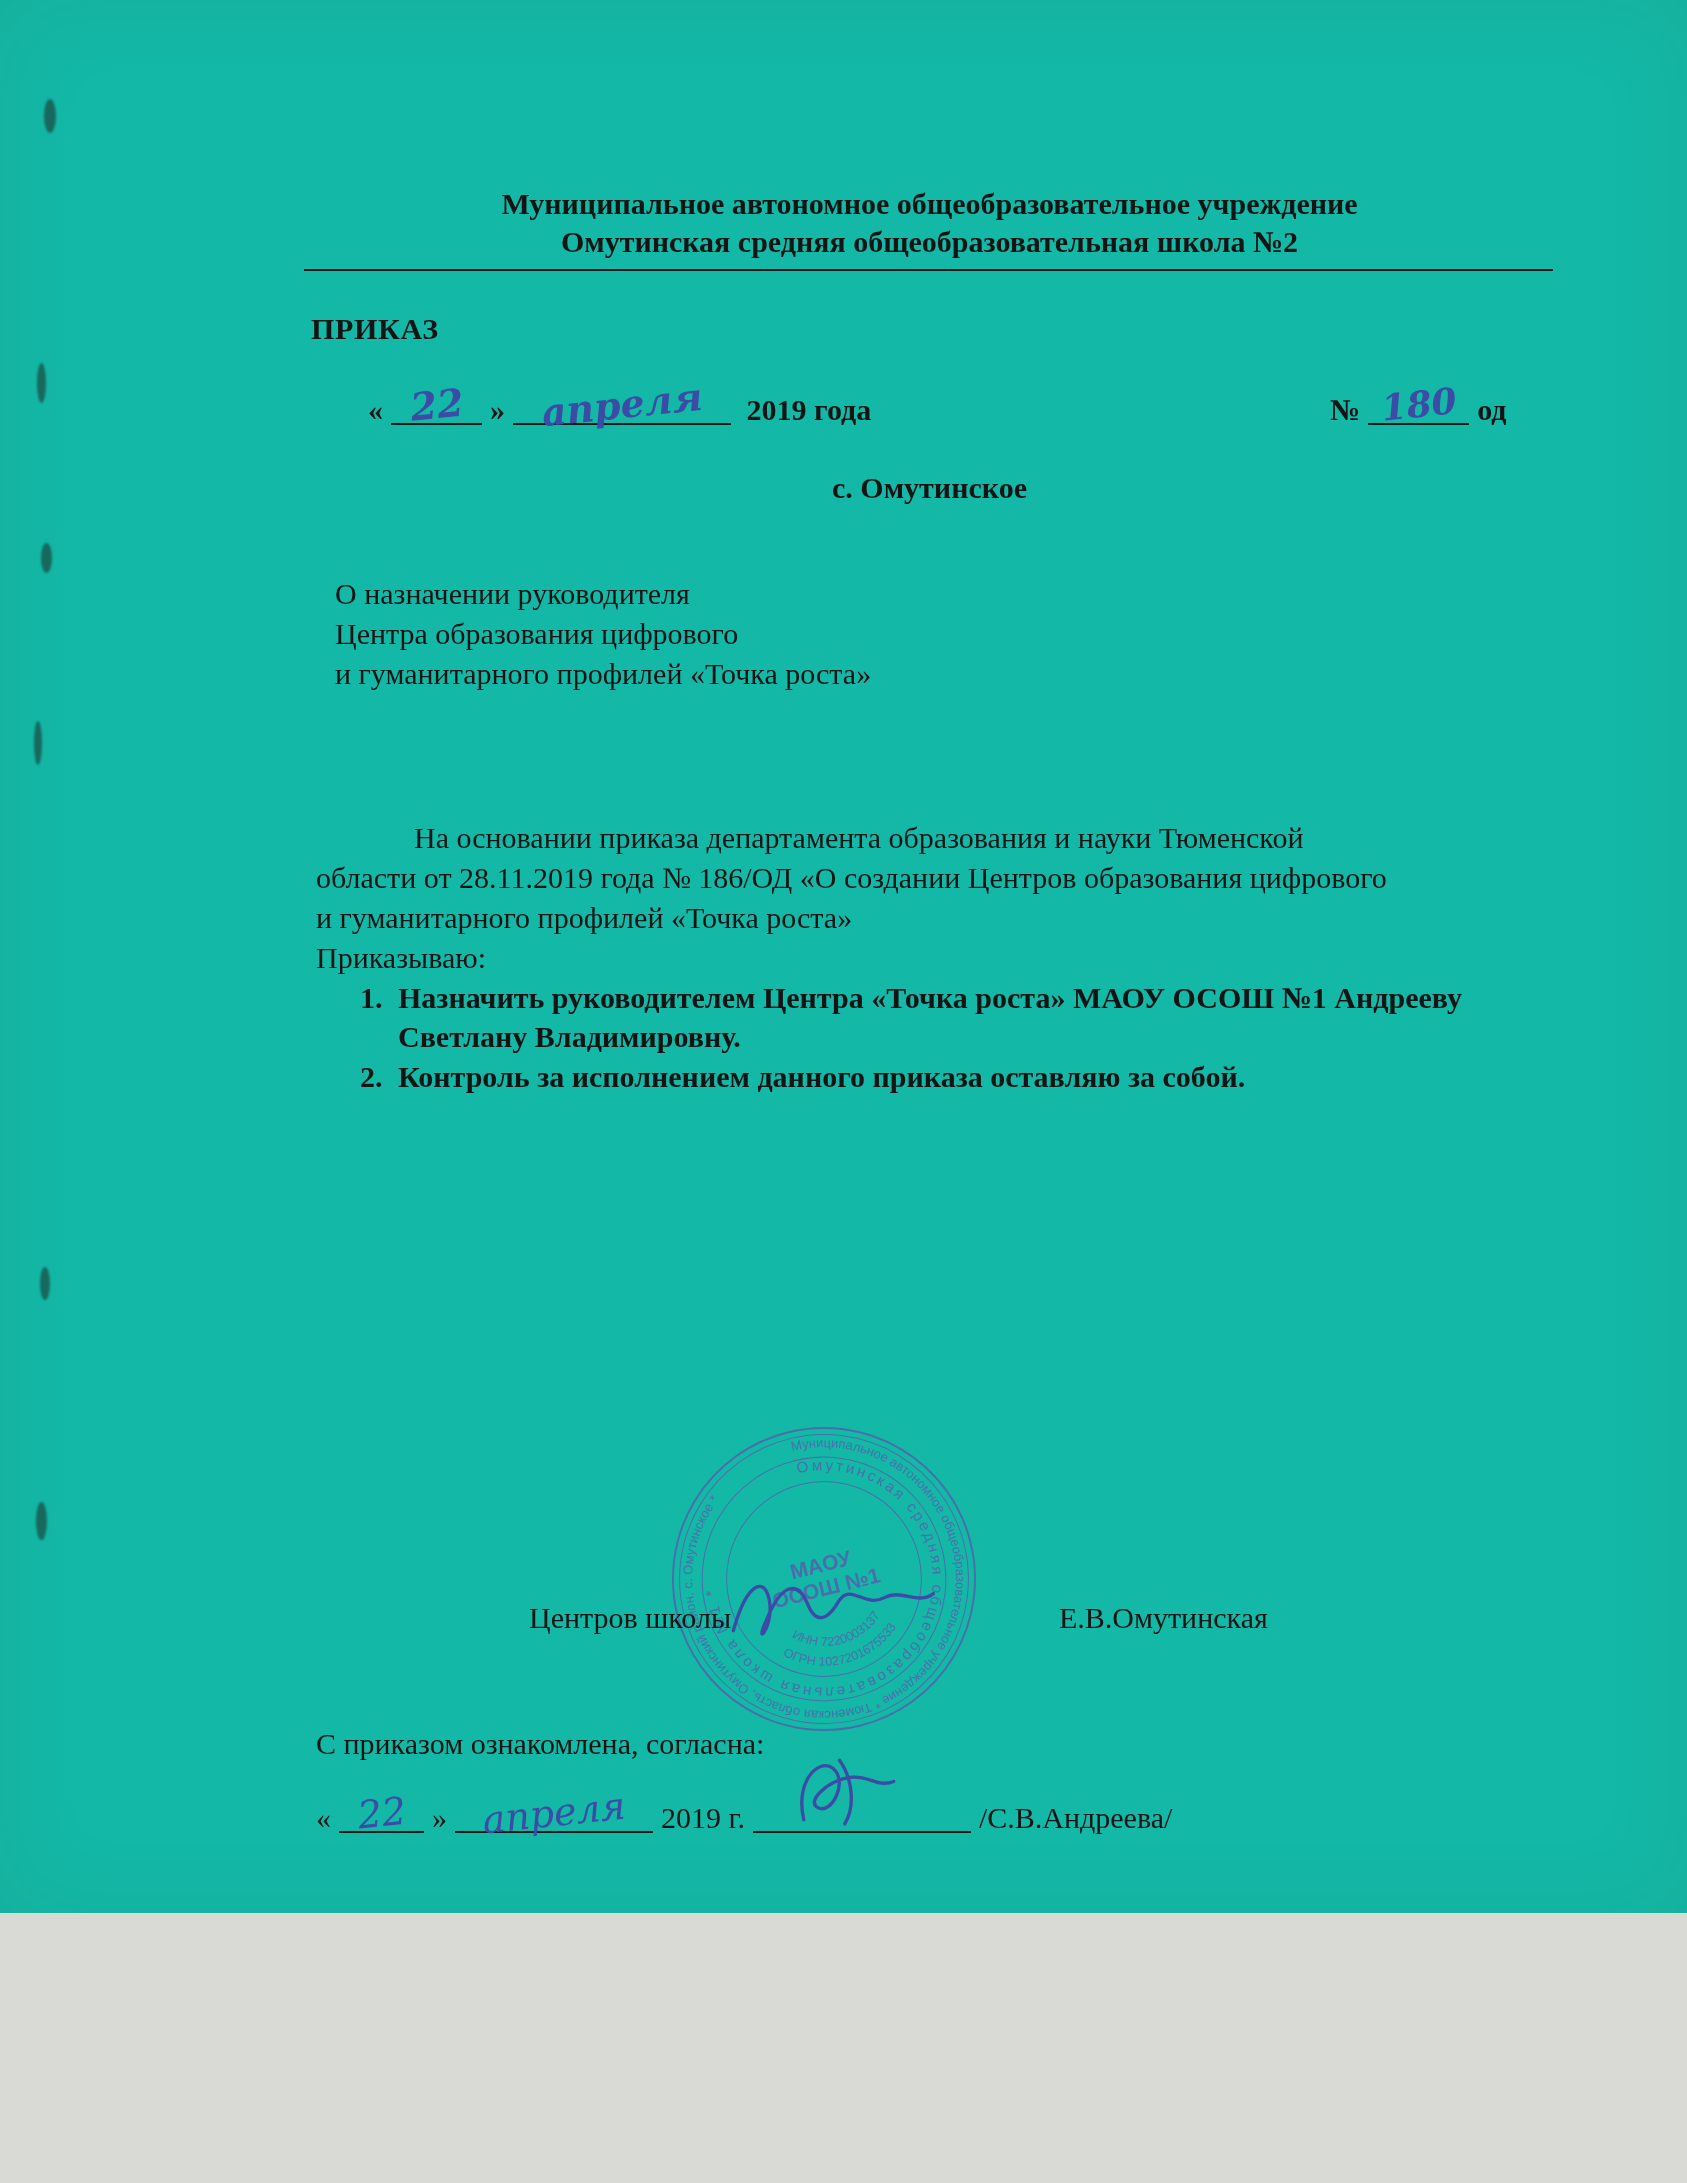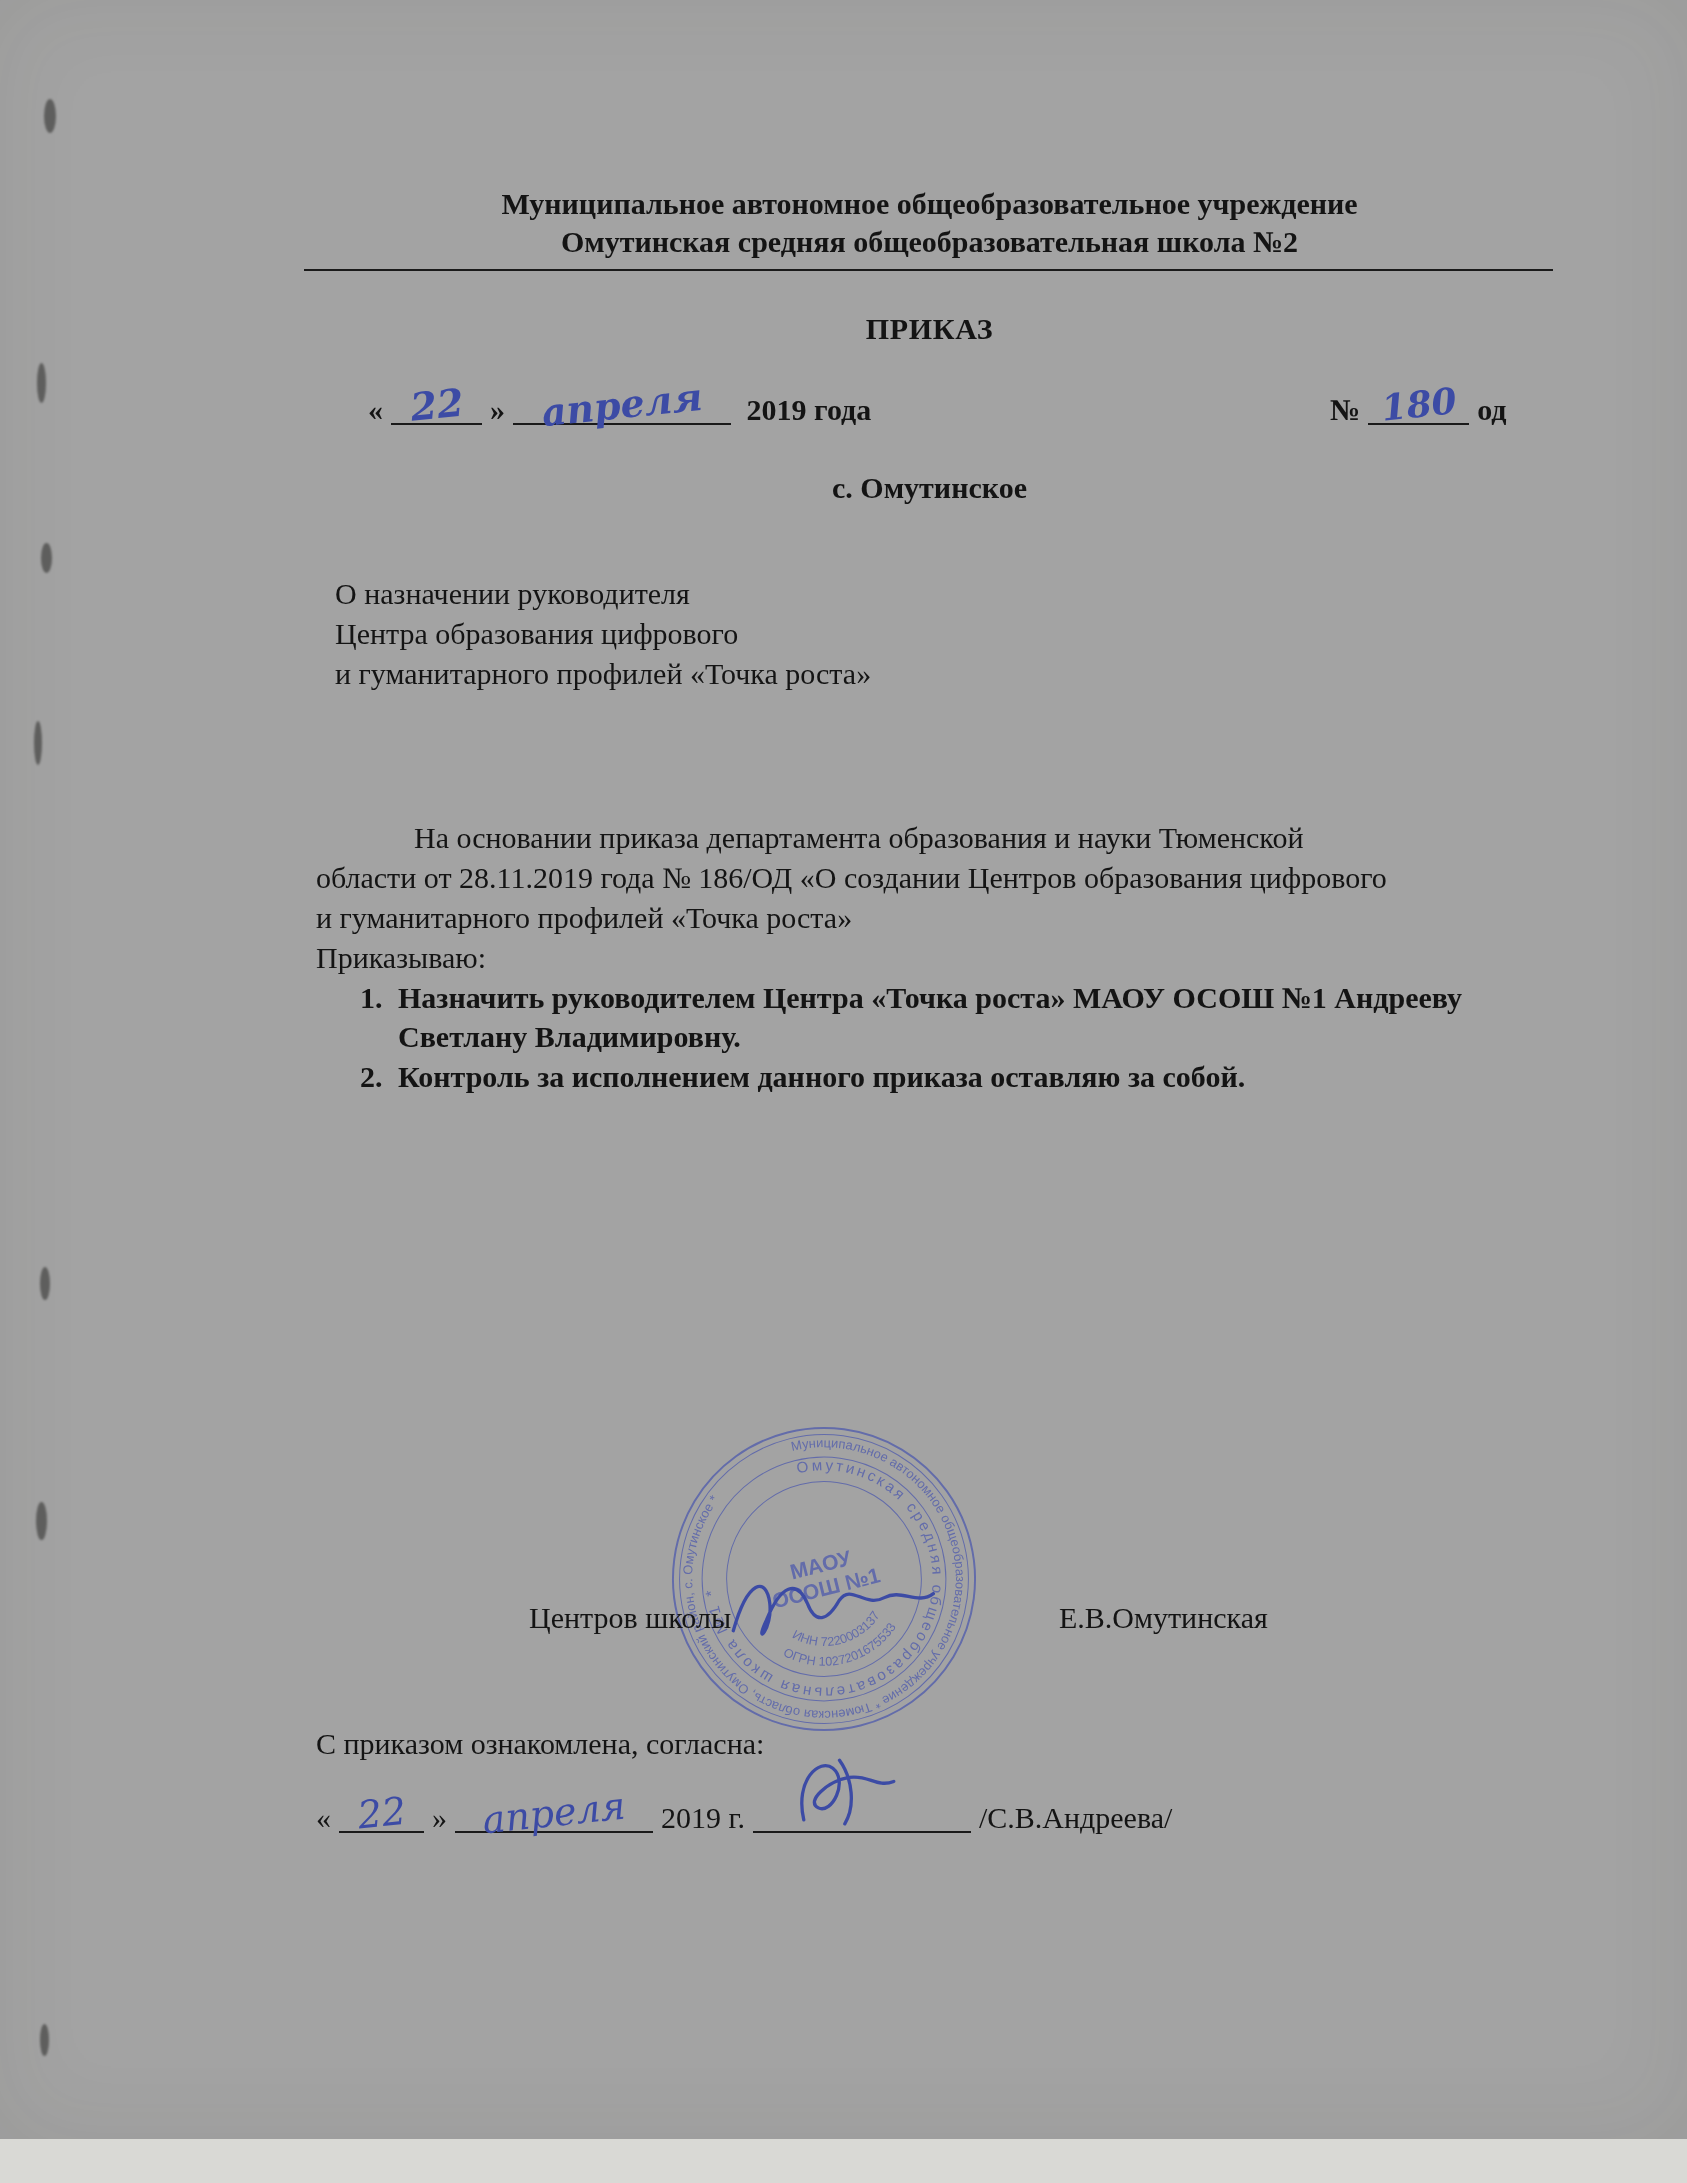--- a/index.html
+++ b/index.html
@@ -1,29 +1,29 @@
 <!DOCTYPE html>
 <html style="font-size:10.6px"><head>
 <meta charset="utf-8">
 <style>
   * { margin:0; padding:0; box-sizing:border-box; }
   html,body { background:#d9d9d5; }
   .page {
-    position:relative; width:1687px; height:2139px;
-    background:#a3a3a3; overflow:hidden;
+    position:relative; width:1687px; height:1913px;
+    background:#14b8a6; overflow:hidden;
     font-family:"Liberation Serif", serif;
     font-size:30px; color:#141414;
     box-shadow: inset 0 0 93px rgba(60,55,40,0.07);
   }
   .header { position:absolute; top:185px; left:311px; width:1237px;
     text-align:center; font-weight:bold; line-height:1.28; }
   .rule { position:absolute; top:269px; left:304px; width:1249px;
     border-top:2.6px solid #1a1a1a; }
   .title { position:absolute; top:312px; left:311px; width:1237px;
-    text-align:center; font-weight:bold; letter-spacing:0.7px; }
+    text-align:left; font-weight:bold; letter-spacing:0.7px; }
   .daterow-left  { position:absolute; top:393px; left:368px; font-weight:bold; white-space:nowrap; }
   .daterow-right { position:absolute; top:393px; left:1330px; font-weight:bold; white-space:nowrap; }
   .place { position:absolute; top:471px; left:311px; width:1237px;
     text-align:center; font-weight:bold; }
   .subject { position:absolute; top:574px; left:316px; line-height:1.34;margin-left:19px; }
   .bodyblock { position:absolute; top:818px; left:316px; width:1247px; line-height:1.33; }
   .indent { text-indent:98px; }
   .items { margin:0; padding-left:74px;font-weight:bold; }
   .items li { padding-left:8px; }
   .blank { display:inline-block; position:relative;

